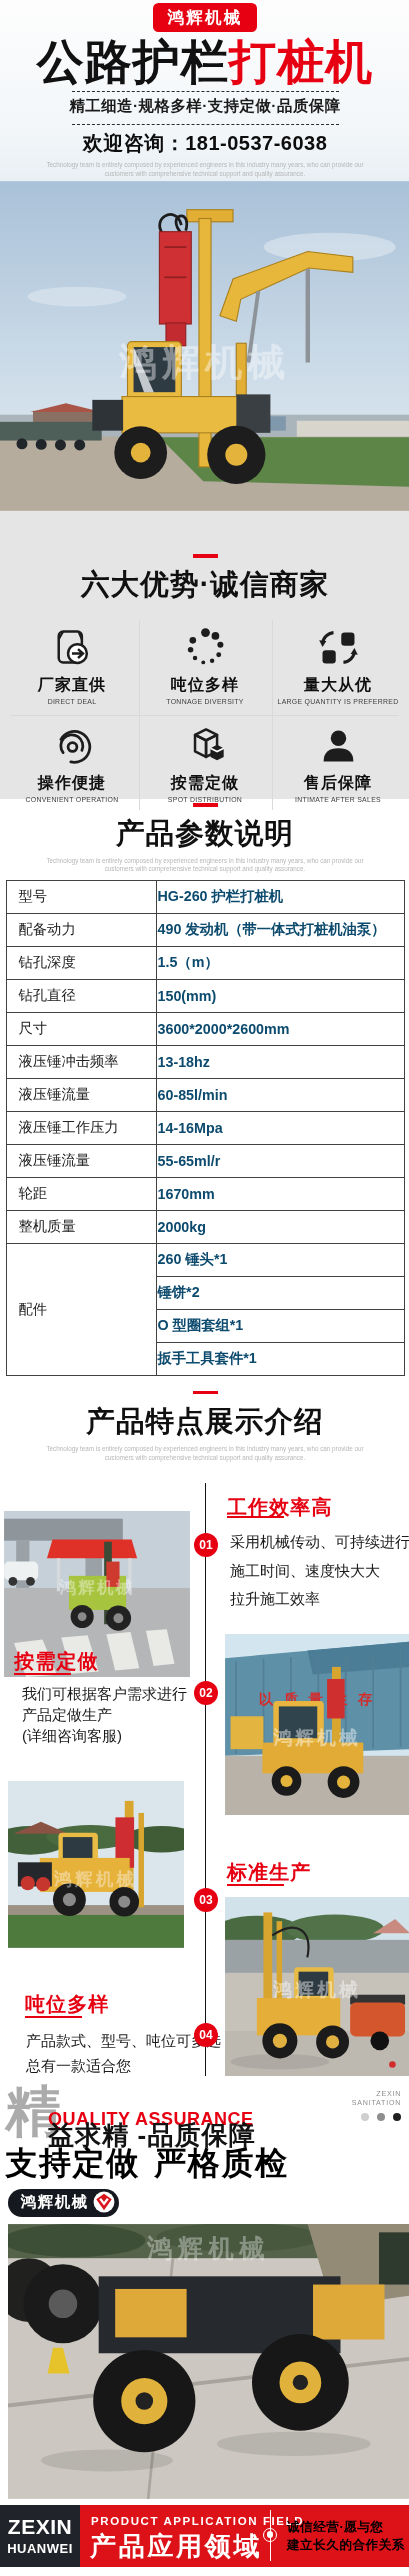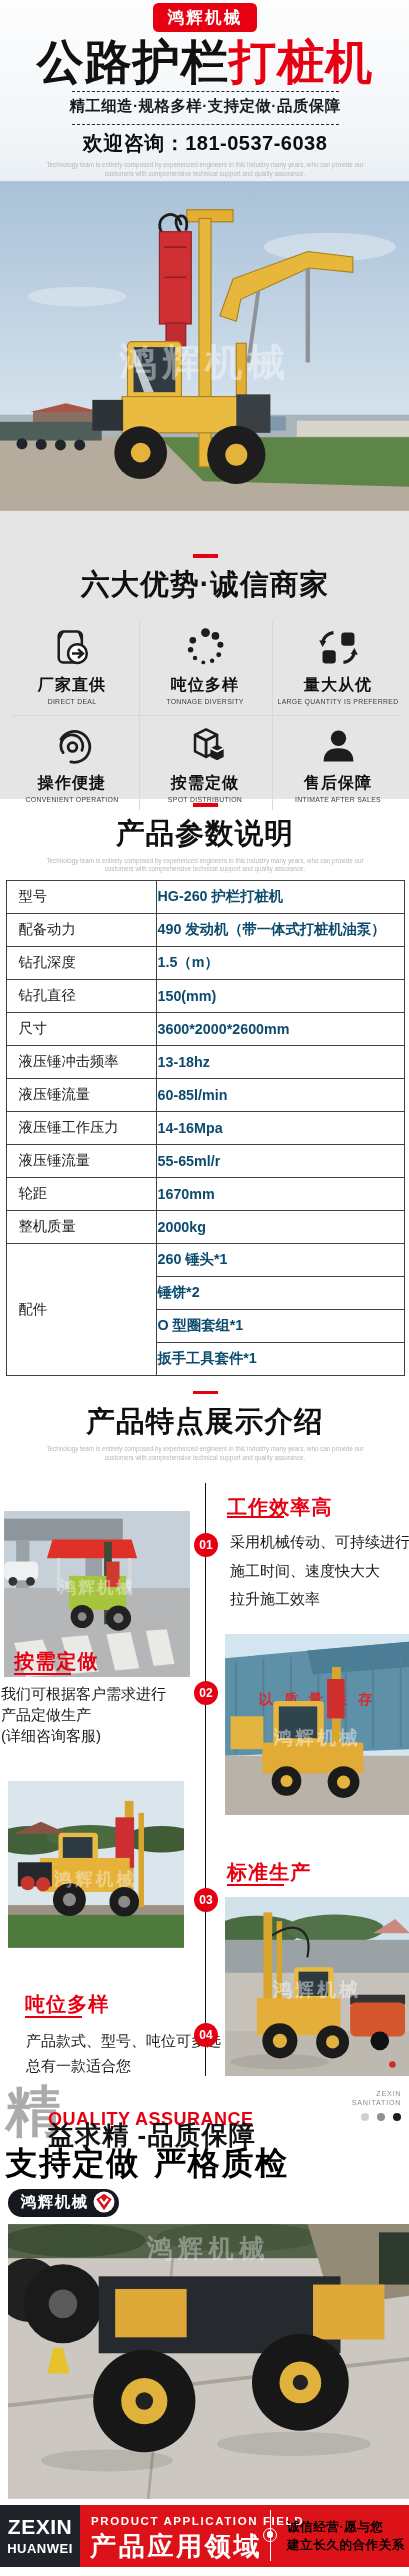--- a/index.html
+++ b/index.html
@@ -368,21 +368,21 @@
     <div class="f-under" style="left:227px;top:132px;"></div>
     <div class="f-lines" style="left:230px;top:144px;line-height:28.6px;">
       <div>采用机械传动、可持续进行</div>
       <div>施工时间、速度快大大</div>
       <div>拉升施工效率</div>
     </div>
     <div class="f-num" style="left:194px;top:149px;">01</div>
 
     <div class="f-title" style="left:14.3px;top:264px;">按需定做</div>
     <div class="f-under" style="left:14.3px;top:289px;"></div>
-    <div class="f-lines" style="left:1px;top:299px;line-height:21px;">
+    <div class="f-lines" style="left:22px;top:299px;line-height:21px;">
       <div>我们可根据客户需求进行</div>
       <div>产品定做生产</div>
       <div>(详细咨询客服)</div>
     </div>
     <div class="f-num" style="left:194px;top:297px;">02</div>
 
     <div class="ph" style="left:225px;top:250px;width:185px;height:181px;">
       <svg width="185" height="181" viewBox="0 0 337 330">
         <rect width="337" height="330" fill="#d3e5ef"></rect>
         <polygon points="0,44 337,14 337,210 0,222" fill="#5e90a8"></polygon>

